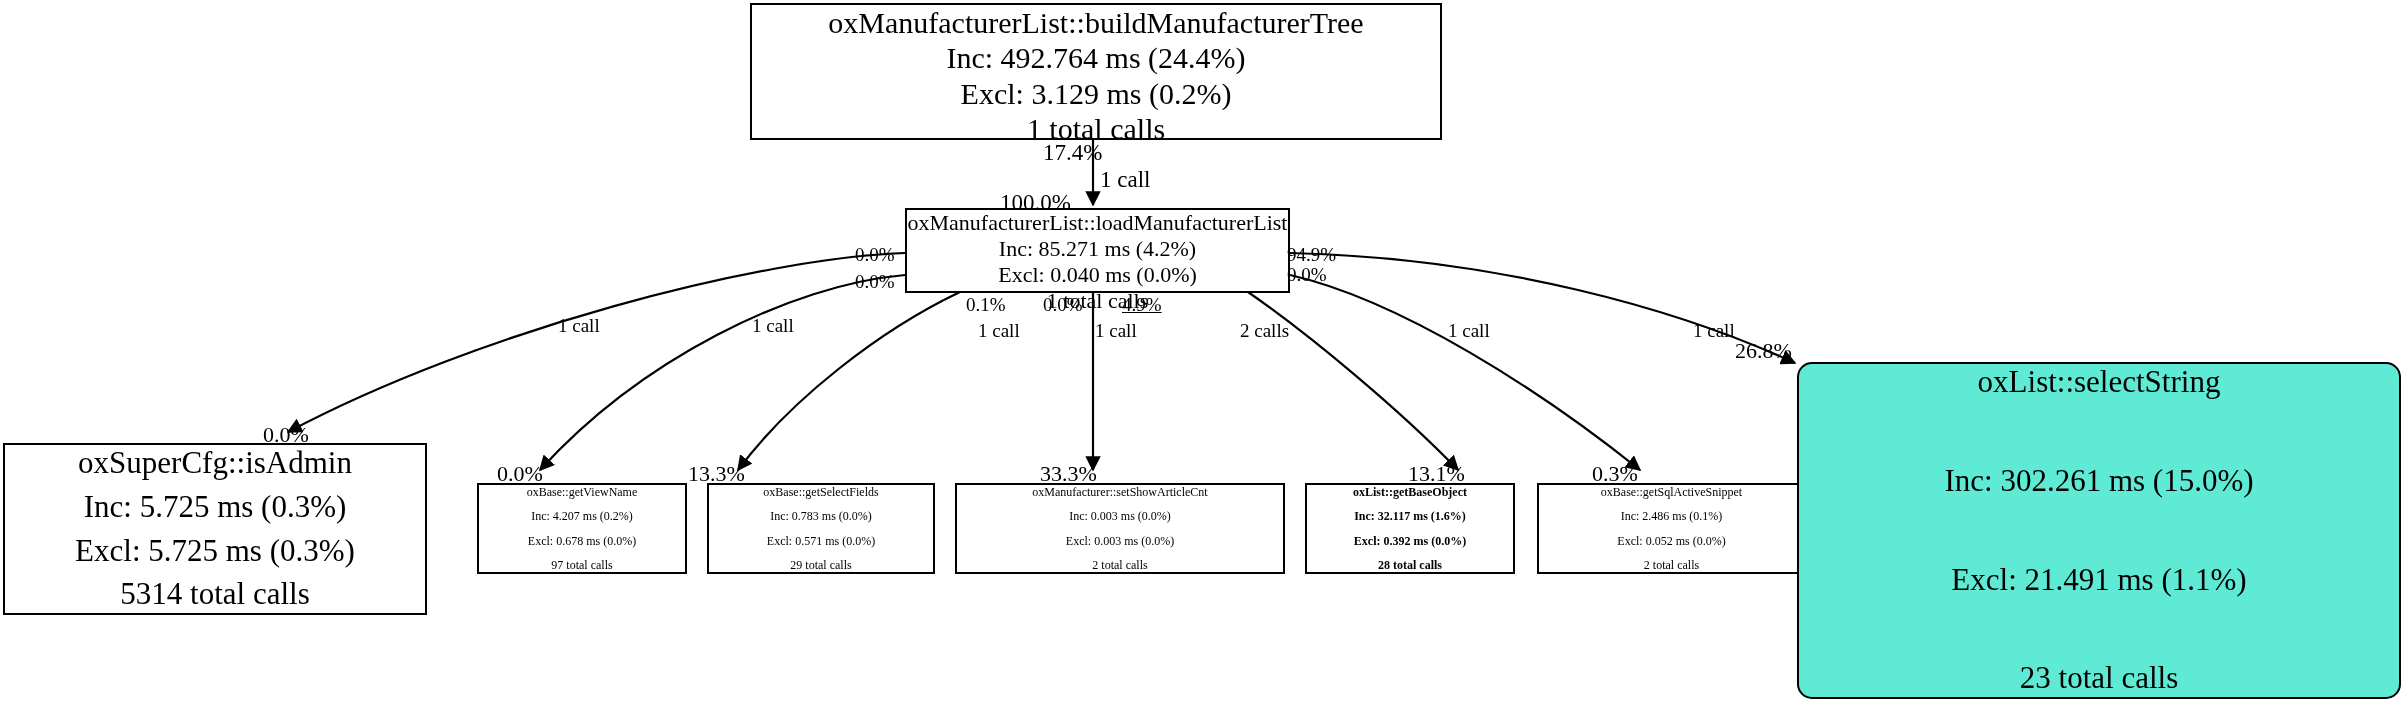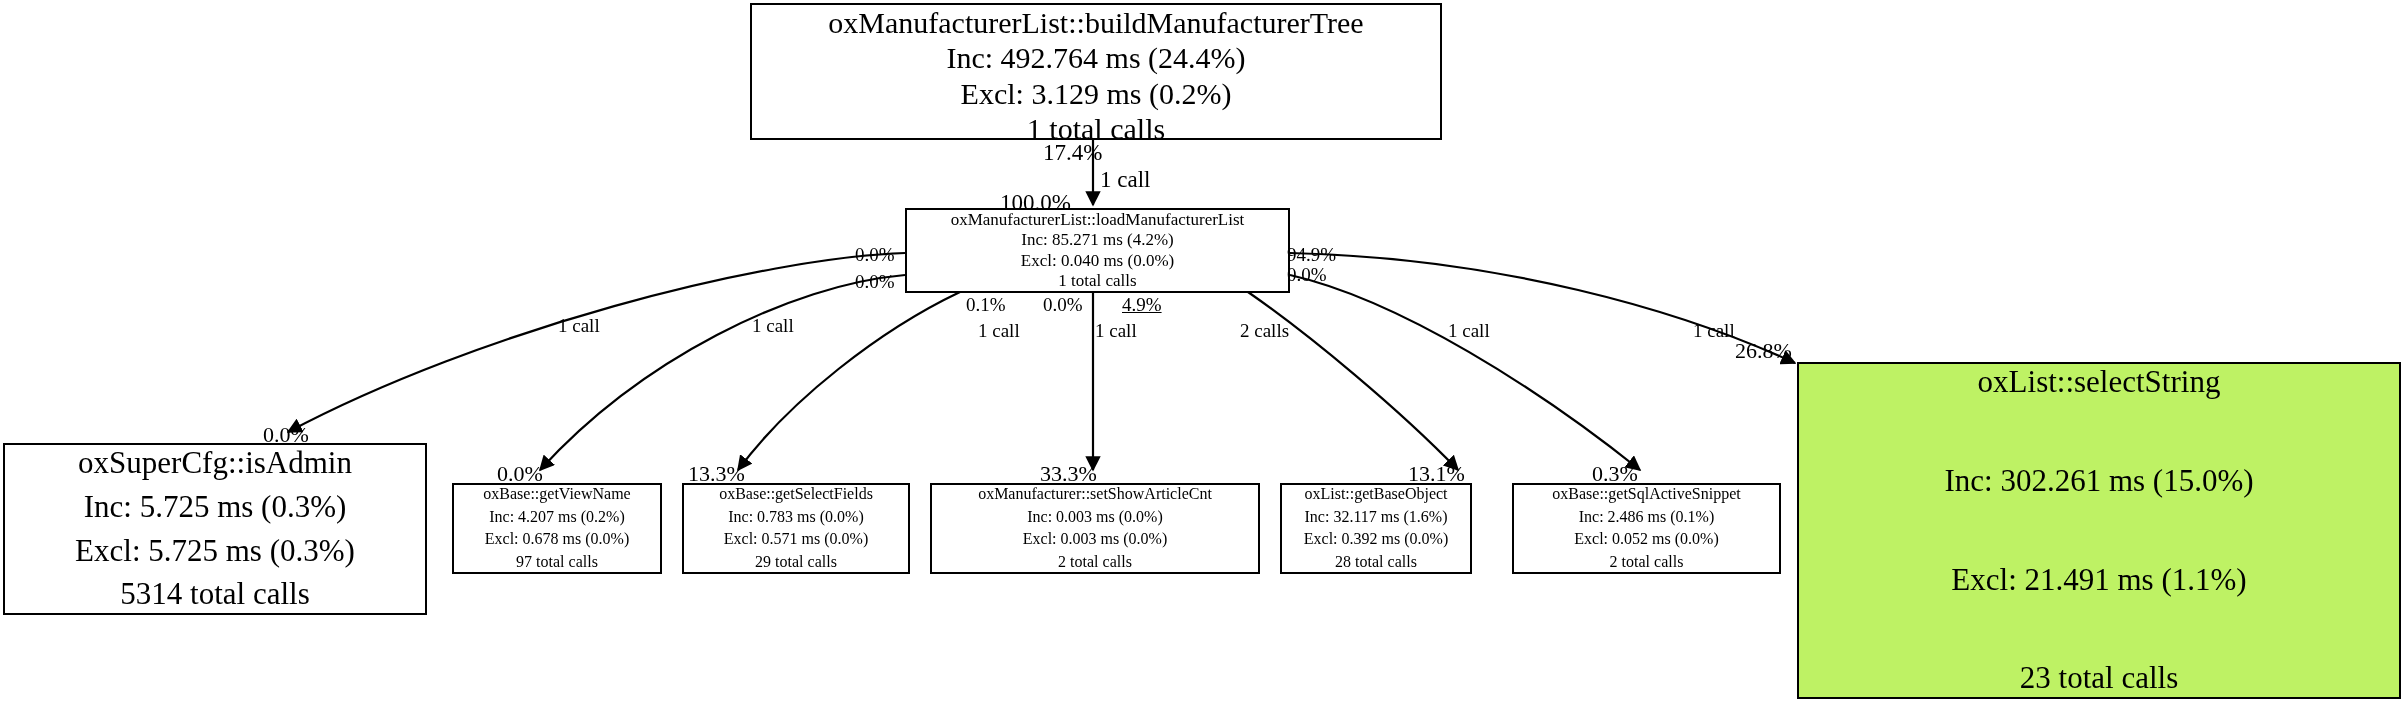--- a/index.html
+++ b/index.html
@@ -32,26 +32,27 @@
     display: flex;
     flex-direction: column;
     align-items: center;
     justify-content: space-between;
     text-align: center;
     line-height: 1.18;
     white-space: nowrap;
   }
   .node .ln { display: block; }
   .node-root   { font-size: 30px; }
-  .node-mid    { font-size: 17px; font-family: Liberation Serif, serif; }
+  .node-mid    { font-size: 22px; font-family: Liberation Serif, serif; }
   .node-big    { font-size: 31px; }
-  .node-small  { font-size: 16px; }
+  .node-small  { font-size: 12px; margin-left: 25px; }
   .node-red {
-    background: #bef264;
+    background: #5eead4;
     border-color: #000000;
+    border-radius: 15px;
   }
   .edge-label {
     position: absolute;
     font-size: 19px;
     color: #000000;
     white-space: nowrap;
     line-height: 1;
   }
   .edge-label.big { font-size: 23px; }
   .edge-label.sm  { font-size: 22px; }
@@ -120,21 +121,21 @@
     <span class="ln">29 total calls</span>
   </div>
 
   <div class="node node-small" style="left:930px; top:483px; width:330px; height:91px;">
     <span class="ln">oxManufacturer::setShowArticleCnt</span>
     <span class="ln">Inc: 0.003 ms (0.0%)</span>
     <span class="ln">Excl: 0.003 ms (0.0%)</span>
     <span class="ln">2 total calls</span>
   </div>
 
-  <div class="node node-small" style="left:1280px; top:483px; width:192px; height:91px;">
+  <div class="node node-small" style="left:1280px; top:483px; width:210px; height:91px;font-weight:bold;">
     <span class="ln">oxList::getBaseObject</span>
     <span class="ln">Inc: 32.117 ms (1.6%)</span>
     <span class="ln">Excl: 0.392 ms (0.0%)</span>
     <span class="ln">28 total calls</span>
   </div>
 
   <div class="node node-small" style="left:1512px; top:483px; width:269px; height:91px;">
     <span class="ln">oxBase::getSqlActiveSnippet</span>
     <span class="ln">Inc: 2.486 ms (0.1%)</span>
     <span class="ln">Excl: 0.052 ms (0.0%)</span>

